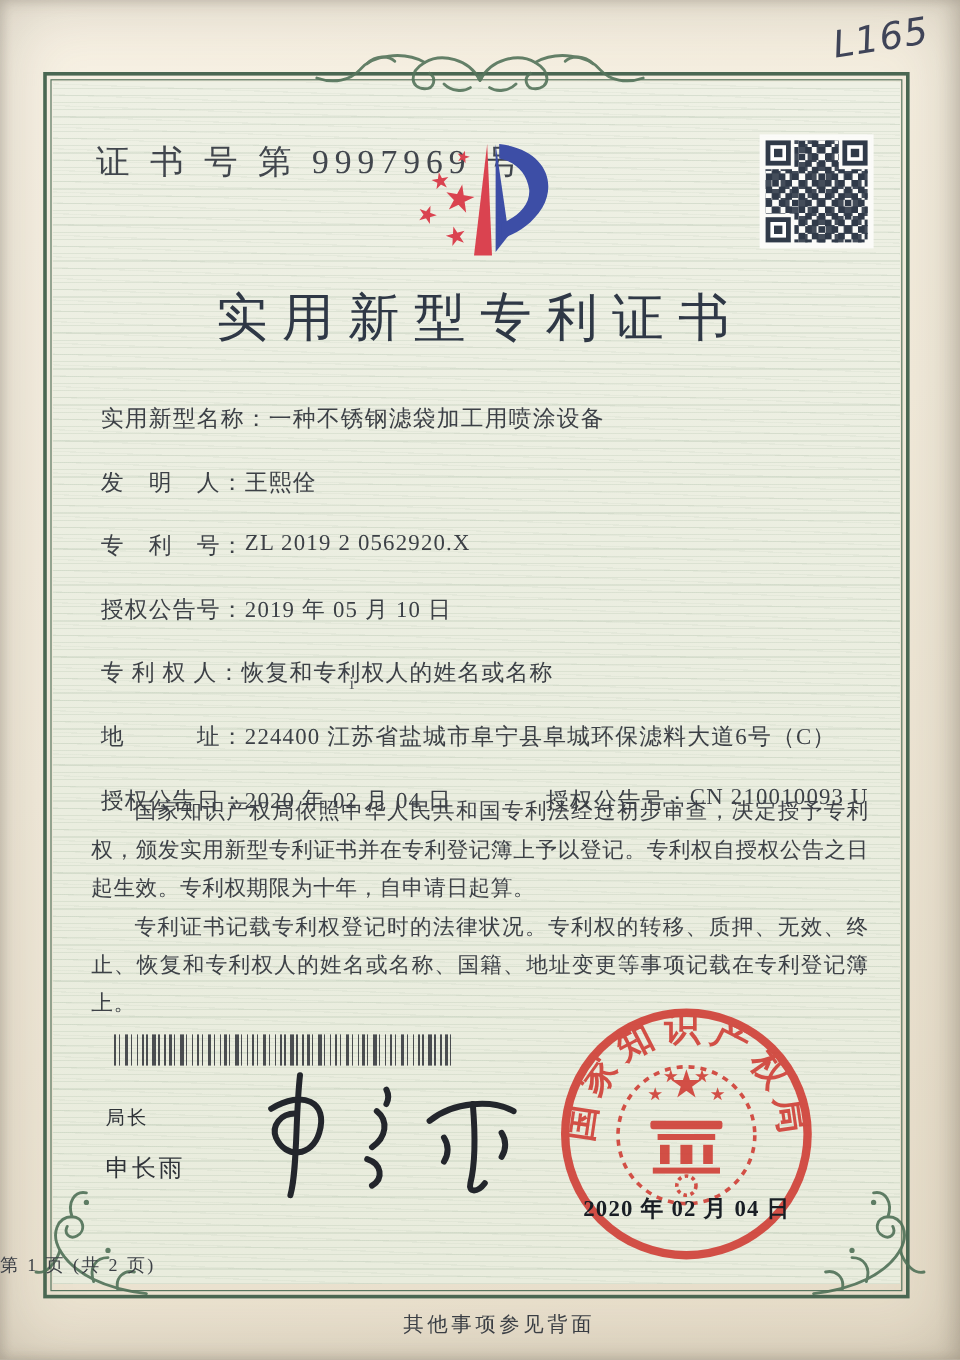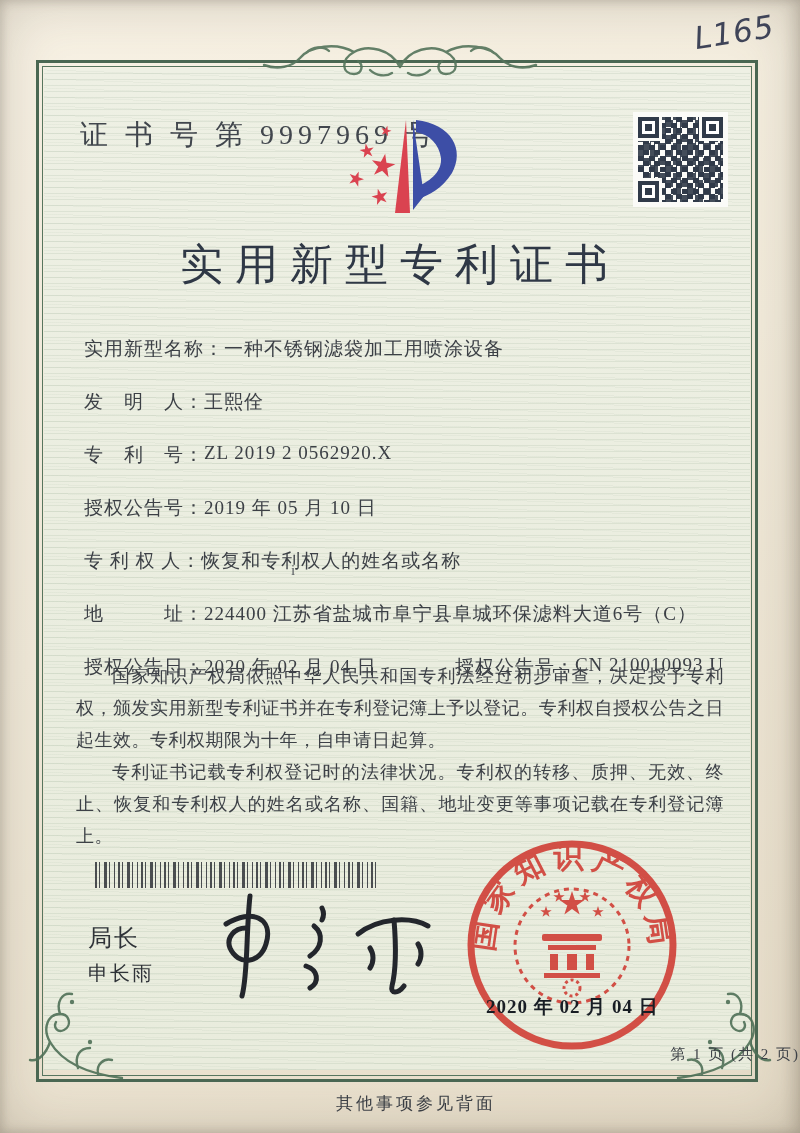--- a/index.html
+++ b/index.html
@@ -52,29 +52,29 @@
   .body-text{position:absolute;left:76px;top:660px;width:648px;font-size:18px;line-height:1.78;
     color:#3d4147;text-align:justify;letter-spacing:.5px;}
   .body-text p{margin:0;text-indent:2em;font-family:Liberation Serif, serif;}
 
   .barcode{position:absolute;left:95px;top:862px;width:283px;height:26px;opacity:.85;
     background:repeating-linear-gradient(90deg,
       #2e3138 0 2px, transparent 2px 4px, #2e3138 4px 5px, transparent 5px 9px,
       #2e3138 9px 12px, transparent 12px 14px, #2e3138 14px 15px, transparent 15px 19px,
       #2e3138 19px 20px, transparent 20px 23px);}
 
-  .signer-title{position:absolute;left:88px;top:922px;font-size:24px;color:#2f3338;letter-spacing:2px;}
+  .signer-title{position:absolute;left:88px;top:922px;font-size:16px;color:#2f3338;letter-spacing:2px;}
   .signer-name{position:absolute;left:88px;top:960px;font-size:20px;color:#2f3338;letter-spacing:2px;font-family:Liberation Mono, monospace;}
   .signature{position:absolute;left:212px;top:882px;}
 
   .seal{position:absolute;left:463px;top:836px;width:218px;height:218px;mix-blend-mode:multiply;}
   .seal-date{position:absolute;left:486px;top:994px;font-size:19px;color:#181d24;letter-spacing:1px;
     font-weight:600;white-space:nowrap;}
 
-  .page-footer{position:absolute;left:0;top:1045px;width:100%;text-align:right;
+  .page-footer{position:absolute;left:0;top:1045px;width:100%;text-align:left;
     font-size:15px;color:#3d4147;letter-spacing:2px;}
   .back-note{position:absolute;left:16px;top:1092px;width:100%;text-align:center;
     font-size:17px;color:#3a3e44;letter-spacing:3px;}
 
   .orn-top{position:absolute;left:250px;top:40px;z-index:2;}
   .orn-bl{position:absolute;left:26px;top:988px;z-index:2;}
   .orn-br{position:absolute;left:674px;top:988px;z-index:2;transform:scaleX(-1);}
   svg{display:block;}
 </style>
 </head>

